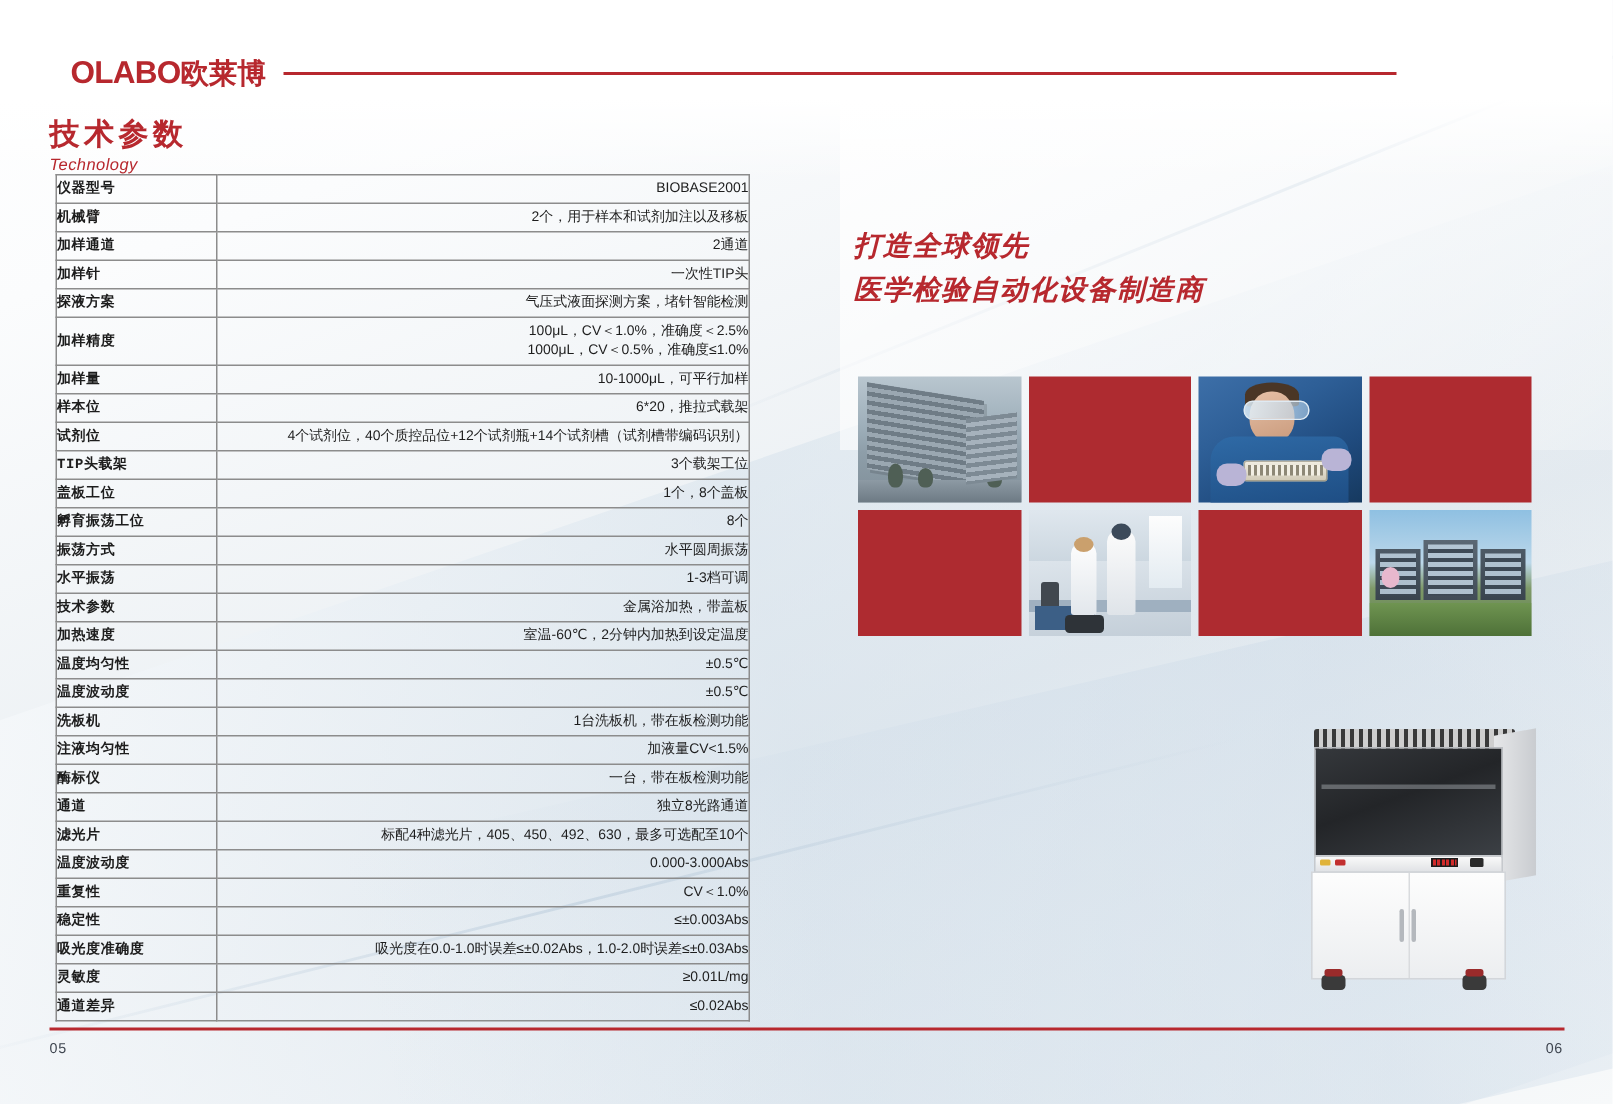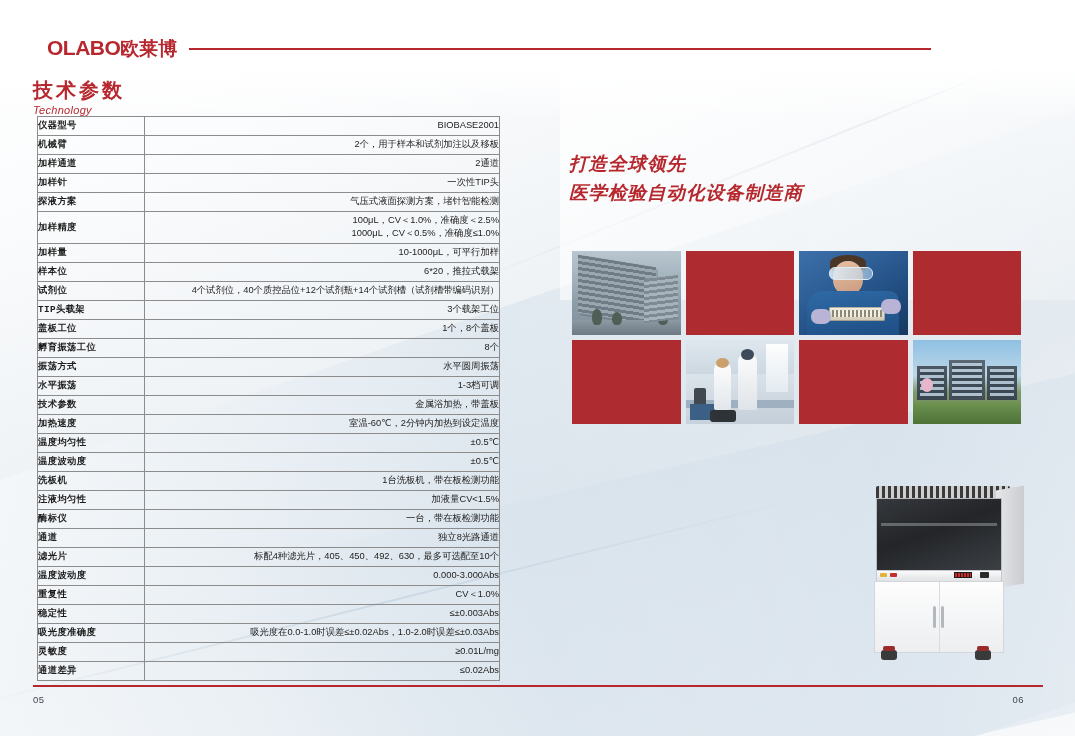--- a/index.html
+++ b/index.html
@@ -137,21 +137,21 @@
     background:linear-gradient(180deg,#fdfdfd,#eceef0);border:1px solid #d3d6da;}
   .pr-door{position:absolute;left:0;top:0;bottom:0;width:50%;border-right:1px solid #d9dbde;}
   .pr-handle{position:absolute;top:24px;width:3px;height:22px;background:#b4b8bd;border-radius:2px;}
   .pr-wheel{position:absolute;bottom:-8px;width:16px;height:10px;background:#3a3a3a;border-radius:3px;}
   .pr-wheel:after{content:"";position:absolute;left:2px;top:-4px;width:12px;height:5px;background:#9a2b2b;border-radius:2px;}
 
   
   .footer-rule{position:absolute;left:33px;top:685px;width:1010px;height:2px;background:#b7282e;}
   .pg{position:absolute;top:694px;font-size:9.5px;color:#3f4650;letter-spacing:.5px;}
   .pg.l{left:33px;}
-  .pg.r{right:51px;margin-left:10px;}
+  .pg.r{right:33px;margin-left:10px;}
 </style>
 </head>
 <body>
 
 <div class="page">
 
   <div class="swoosh sw1"></div>
   <div class="swoosh sw2"></div>
   <div class="swoosh sw3"></div>
   <div class="swoosh sw4"></div>

